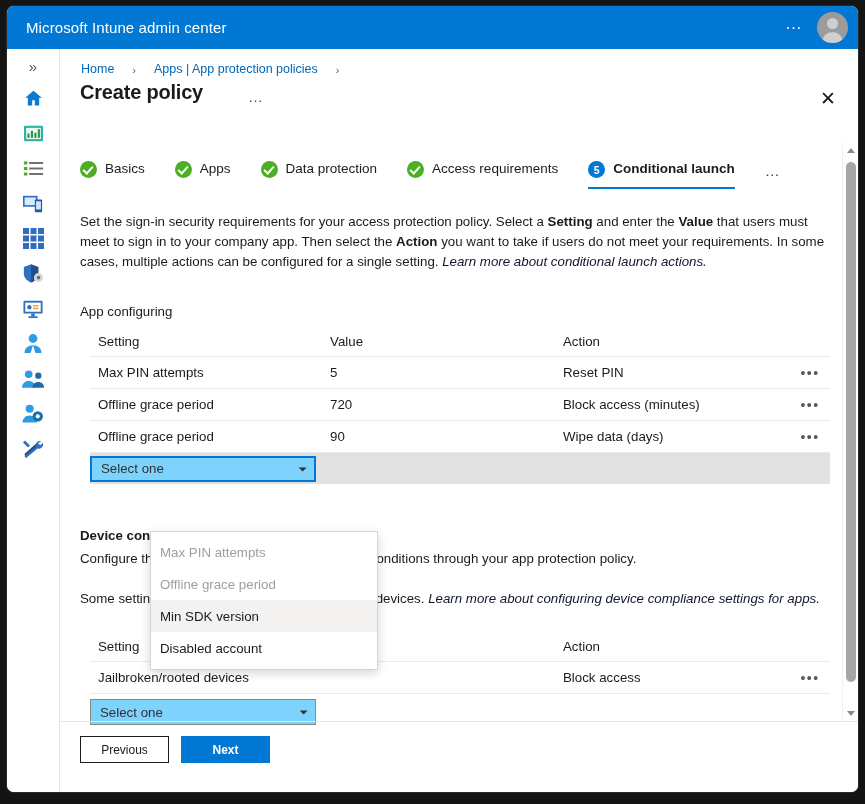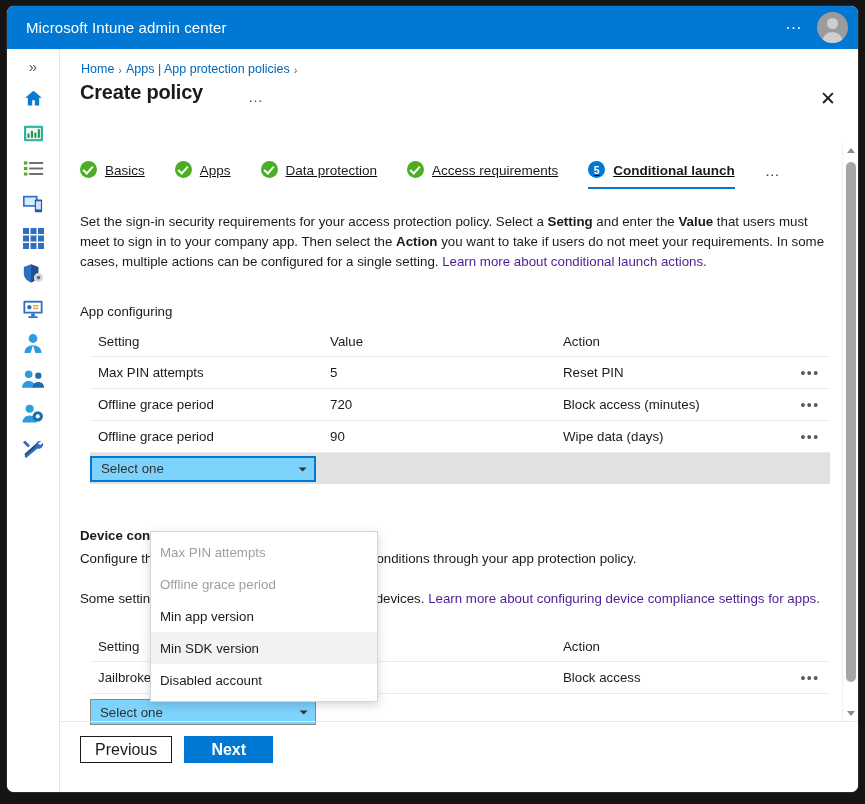--- a/index.html
+++ b/index.html
@@ -102,21 +102,21 @@
   .pane {
     position: absolute;
     left: 53px; top: 43px;
     width: 798px; height: 743px;
     background: #ffffff;
   }
 
   .crumbs {
     position: absolute; left: 21px; top: 13px;
     font-size: 12.5px; color: #0067b8;
-    display: flex; align-items: flex-end; gap: 4px;
+    display: flex; align-items: flex-end; gap: 18px;
     white-space: nowrap;
   }
   .crumbs a { color: #0067b8; text-decoration: none; cursor: pointer; }
   .crumbs .sep { color: #605e5c; font-size: 11px; }
 
   .page-title {
     position: absolute; left: 20px; top: 32px;
     font-size: 20px; font-weight: bold; color: #1b1b1b;
     letter-spacing: -.2px;
   }
@@ -131,25 +131,24 @@
     line-height: 16px; font-weight: 300;
   }
 
   
   .steps {
     position: absolute; left: 20px; top: 112px;
     width: 760px; height: 40px;
     display: flex; align-items: flex-start;
   }
   .step {
-    display: flex; align-items: flex-end; gap: 8px;
+    display: flex; align-items: flex-start; gap: 8px;
     margin-right: 30px; cursor: pointer;
     padding-bottom: 11px; position: relative;
     white-space: nowrap;
-    text-decoration: underline;
   }
   .step-label { font-size: 13.5px; color: #1b1b1b; }
   .step.active .step-label { font-weight: bold; }
   .step.active::after {
     content: ""; position: absolute;
     left: 0; right: 0; bottom: 0;
     height: 2.5px; background: #0078d4;
   }
   .badge-check {
     width: 17px; height: 17px; border-radius: 50%;
@@ -176,21 +175,21 @@
   }
 
   
   .intro {
     position: absolute; left: 20px; top: 163px;
     width: 760px;
     font-size: 13.3px; color: #1b1b1b;
     line-height: 20px;
   }
   .intro b { font-weight: bold; }
-  a.link { color: #4c1d95; text-decoration: none; cursor: pointer; }
+  a.link { color: #0f172a; text-decoration: none; cursor: pointer; font-style: italic; }
 
   .section-label {
     position: absolute; left: 20px;
     font-size: 13.3px; color: #1b1b1b;
   }
 
   
   .tbl {
     position: absolute; left: 30px;
     width: 740px;
@@ -255,21 +254,21 @@
   .footer-sep {
     position: absolute; left: 0; top: 672px;
     width: 798px; height: 1px; background: #e6e6e6;
   }
   .footer {
     position: absolute; left: 20px; top: 687px;
     display: flex; gap: 12px; align-items: center;
   }
   .btn {
     height: 27px; min-width: 89px;
-    font-size: 16px; cursor: pointer;
+    font-size: 12px; cursor: pointer;
     display: flex; align-items: center; justify-content: center;
     font-family: "Liberation Sans", sans-serif;
     padding: 0 14px;
   }
   .btn-secondary {
     background: #ffffff; color: #1b1b1b;
     border: 1px solid #1b1b1b;
   }
   .btn-primary {
     background: #0078d4; color: #ffffff;
@@ -562,21 +561,20 @@
           </div>
           <div class="c-val"></div>
           <div class="c-act"></div>
           <div class="c-dots"></div>
         </div>
       </div>
 
       <div class="dropdown">
         <div class="dd-item disabled">Max PIN attempts</div>
         <div class="dd-item disabled">Offline grace period</div>
-        <div class="dd-item">Min app version</div>
         <div class="dd-item hovered">Min SDK version</div>
         <div class="dd-item">Disabled account</div>
       </div>
 
       <div class="footer-sep"></div>
       <div class="footer">
         <button class="btn btn-secondary">Previous</button>
         <button class="btn btn-primary">Next</button>
       </div>
 

